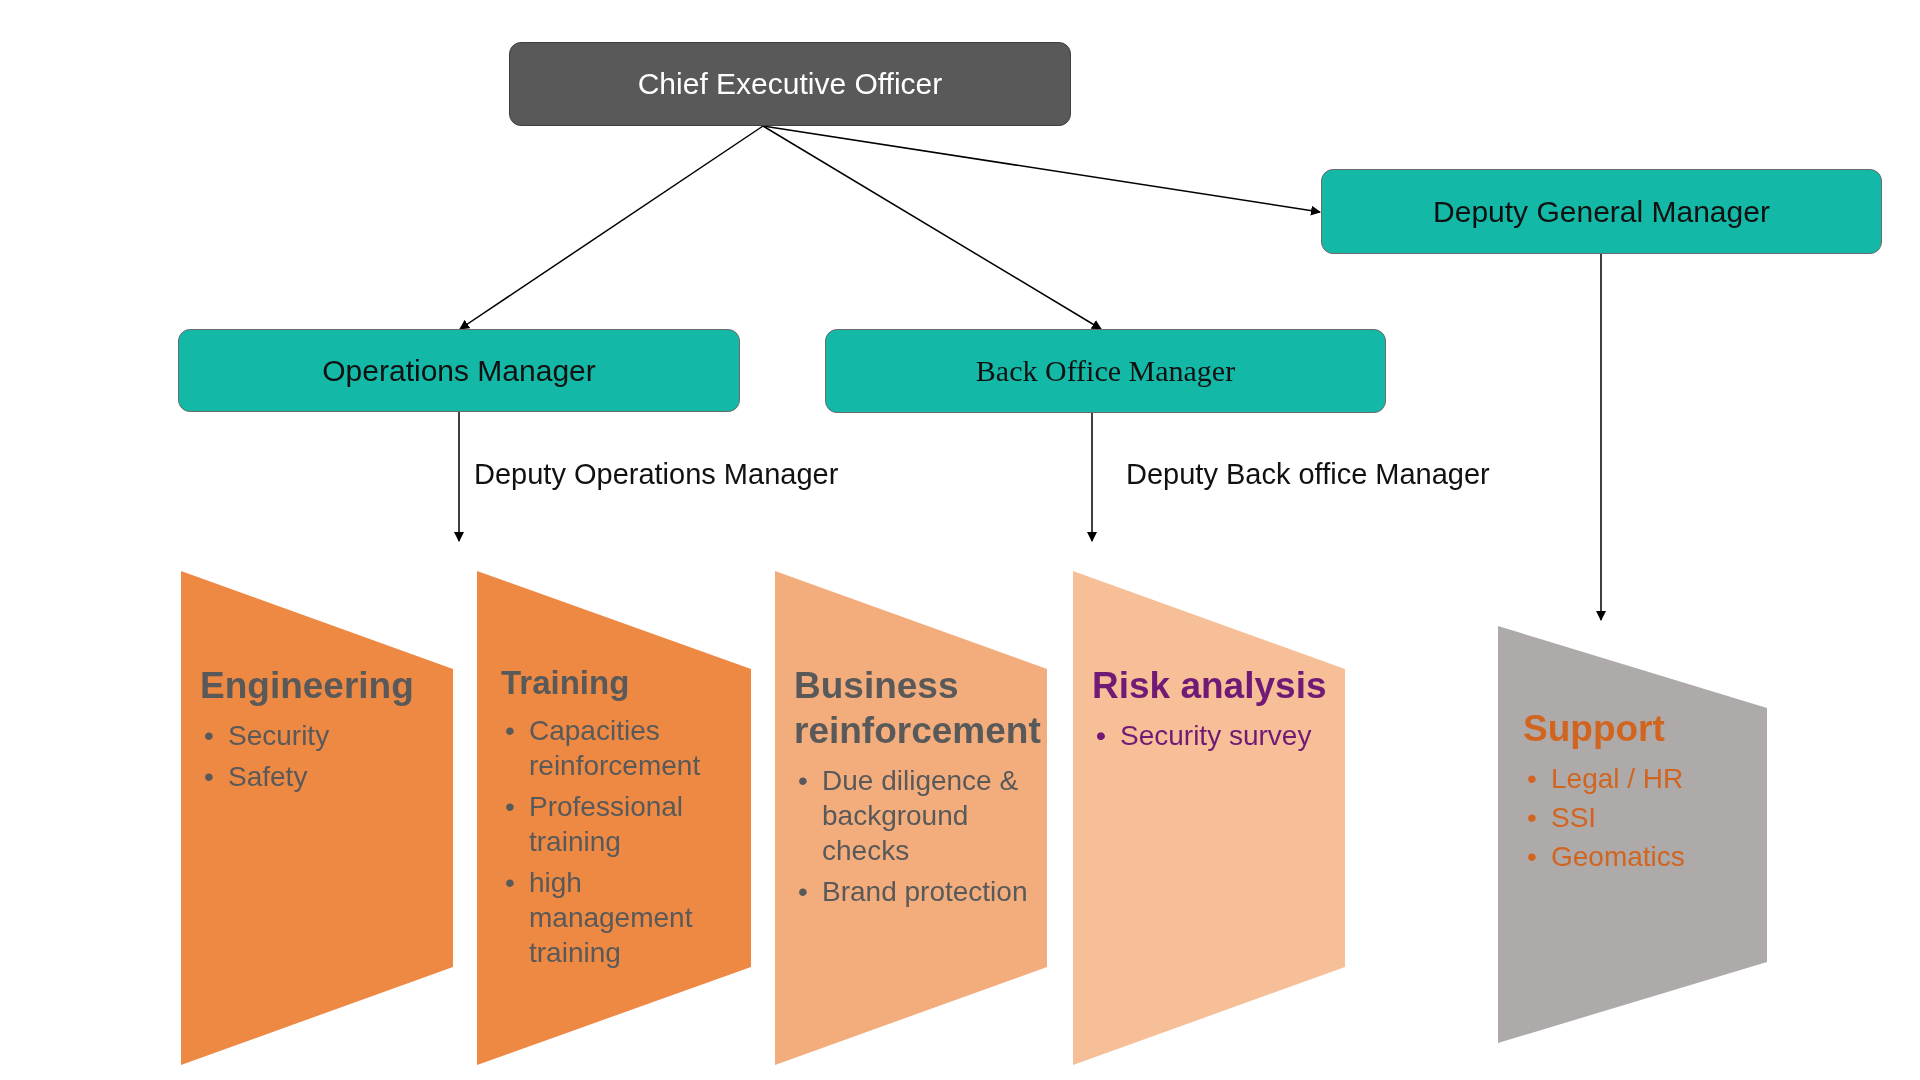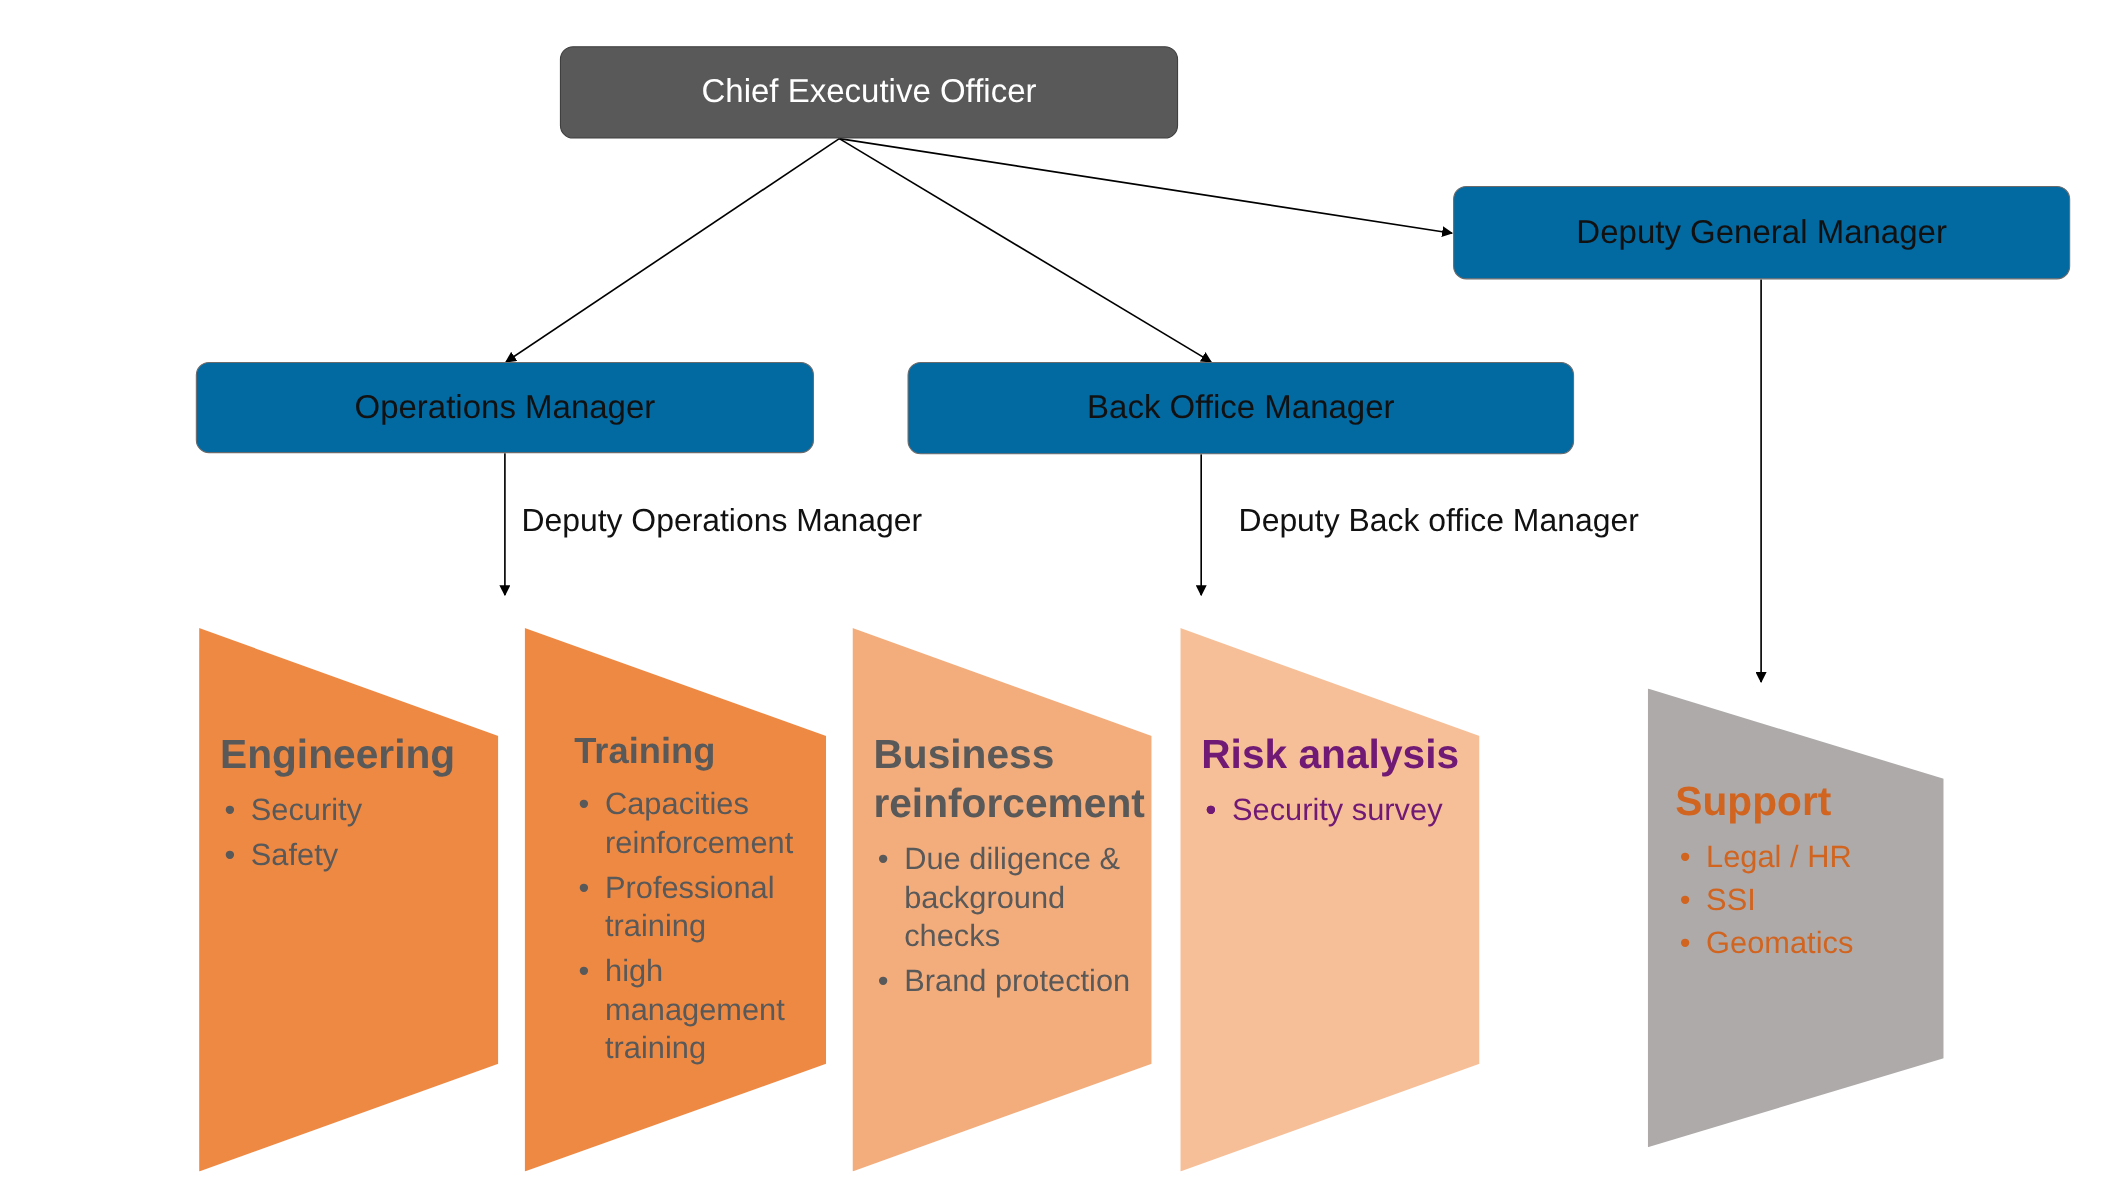--- a/index.html
+++ b/index.html
@@ -3,21 +3,21 @@
 <meta charset="utf-8">
 <style>
   html, body { margin:0; padding:0; background:#ffffff; }
   body { width:1920px; height:1080px; position:relative; overflow:hidden;
          font-family:"Liberation Sans", "DejaVu Sans", sans-serif; }
   svg.wires { position:absolute; left:0; top:0; width:1920px; height:1080px; }
   .box { position:absolute; box-sizing:border-box; border-radius:12px;
          display:flex; align-items:center; justify-content:center;
          font-size:30px; }
   .box.exec { background:#595959; color:#ffffff; border:1.5px solid #3f3f3f;margin-left:28px; }
-  .box.mgr  { background:#0369a1; color:#111111; border:1.5px solid #6b6b6b; }
+  .box.mgr  { background:#14b8a6; color:#111111; border:1.5px solid #6b6b6b; }
   .deputy-label { position:absolute; font-size:29px; color:#111111; white-space:nowrap; }
   .panel { position:absolute; }
   .panel .shape { position:absolute; left:0; top:0; width:100%; height:100%; }
   .panel .content { position:absolute; left:0; right:0; box-sizing:border-box; }
   .panel h2 { margin:0 0 10px 0; font-size:37px; font-weight:bold; line-height:1.22; }
   .panel ul { margin:0; padding:0; list-style:none; }
   .panel li { position:relative; padding-left:28px; font-size:28px; line-height:35px; margin-bottom:6px; }
   .panel li .bullet { position:absolute; left:4px; top:0; }
 </style>
 </head>
@@ -39,21 +39,21 @@
 
 <div class="box exec" style="left:481px; top:42px; width:562px; height:84px;">
   <span>Chief Executive Officer</span>
 </div>
 <div class="box mgr" style="left:1321px; top:169px; width:561px; height:85px;">
   <span>Deputy General Manager</span>
 </div>
 <div class="box mgr" style="left:178px; top:329px; width:562px; height:83px;">
   <span>Operations Manager</span>
 </div>
-<div class="box mgr" style="left:825px; top:329px; width:606px; height:84px;">
+<div class="box mgr" style="left:825px; top:329px; width:561px; height:84px;font-family:Liberation Serif, serif;">
   <span>Back Office Manager</span>
 </div>
 
 <div class="deputy-label" style="left:474px; top:458px;">Deputy Operations Manager</div>
 <div class="deputy-label" style="left:1126px; top:458px;">Deputy Back office Manager</div>
 
 <div class="panel" style="left:181px; top:571px; width:272px; height:494px;">
   <svg class="shape" viewBox="0 0 272 494" preserveAspectRatio="none">
     <polygon points="0,0 272,98 272,396 0,494" fill="#ee8944"></polygon>
   </svg>
@@ -63,21 +63,21 @@
       <li><span class="bullet">•</span><span>Security</span></li>
       <li><span class="bullet">•</span><span>Safety</span></li>
     </ul>
   </div>
 </div>
 
 <div class="panel" style="left:477px; top:571px; width:274px; height:494px;">
   <svg class="shape" viewBox="0 0 274 494" preserveAspectRatio="none">
     <polygon points="0,0 274,98 274,396 0,494" fill="#ee8944"></polygon>
   </svg>
-  <div class="content" style="top:92px; padding-left:9px; color:#595959;margin-left:36px;">
+  <div class="content" style="top:92px; padding-left:24px; color:#595959;">
     <h2 style="font-size:33px;">Training</h2>
     <ul>
       <li><span class="bullet">•</span><span>Capacities reinforcement</span></li>
       <li><span class="bullet">•</span><span>Professional training</span></li>
       <li><span class="bullet">•</span><span>high management training</span></li>
     </ul>
   </div>
 </div>
 
 <div class="panel" style="left:775px; top:571px; width:272px; height:494px;">

